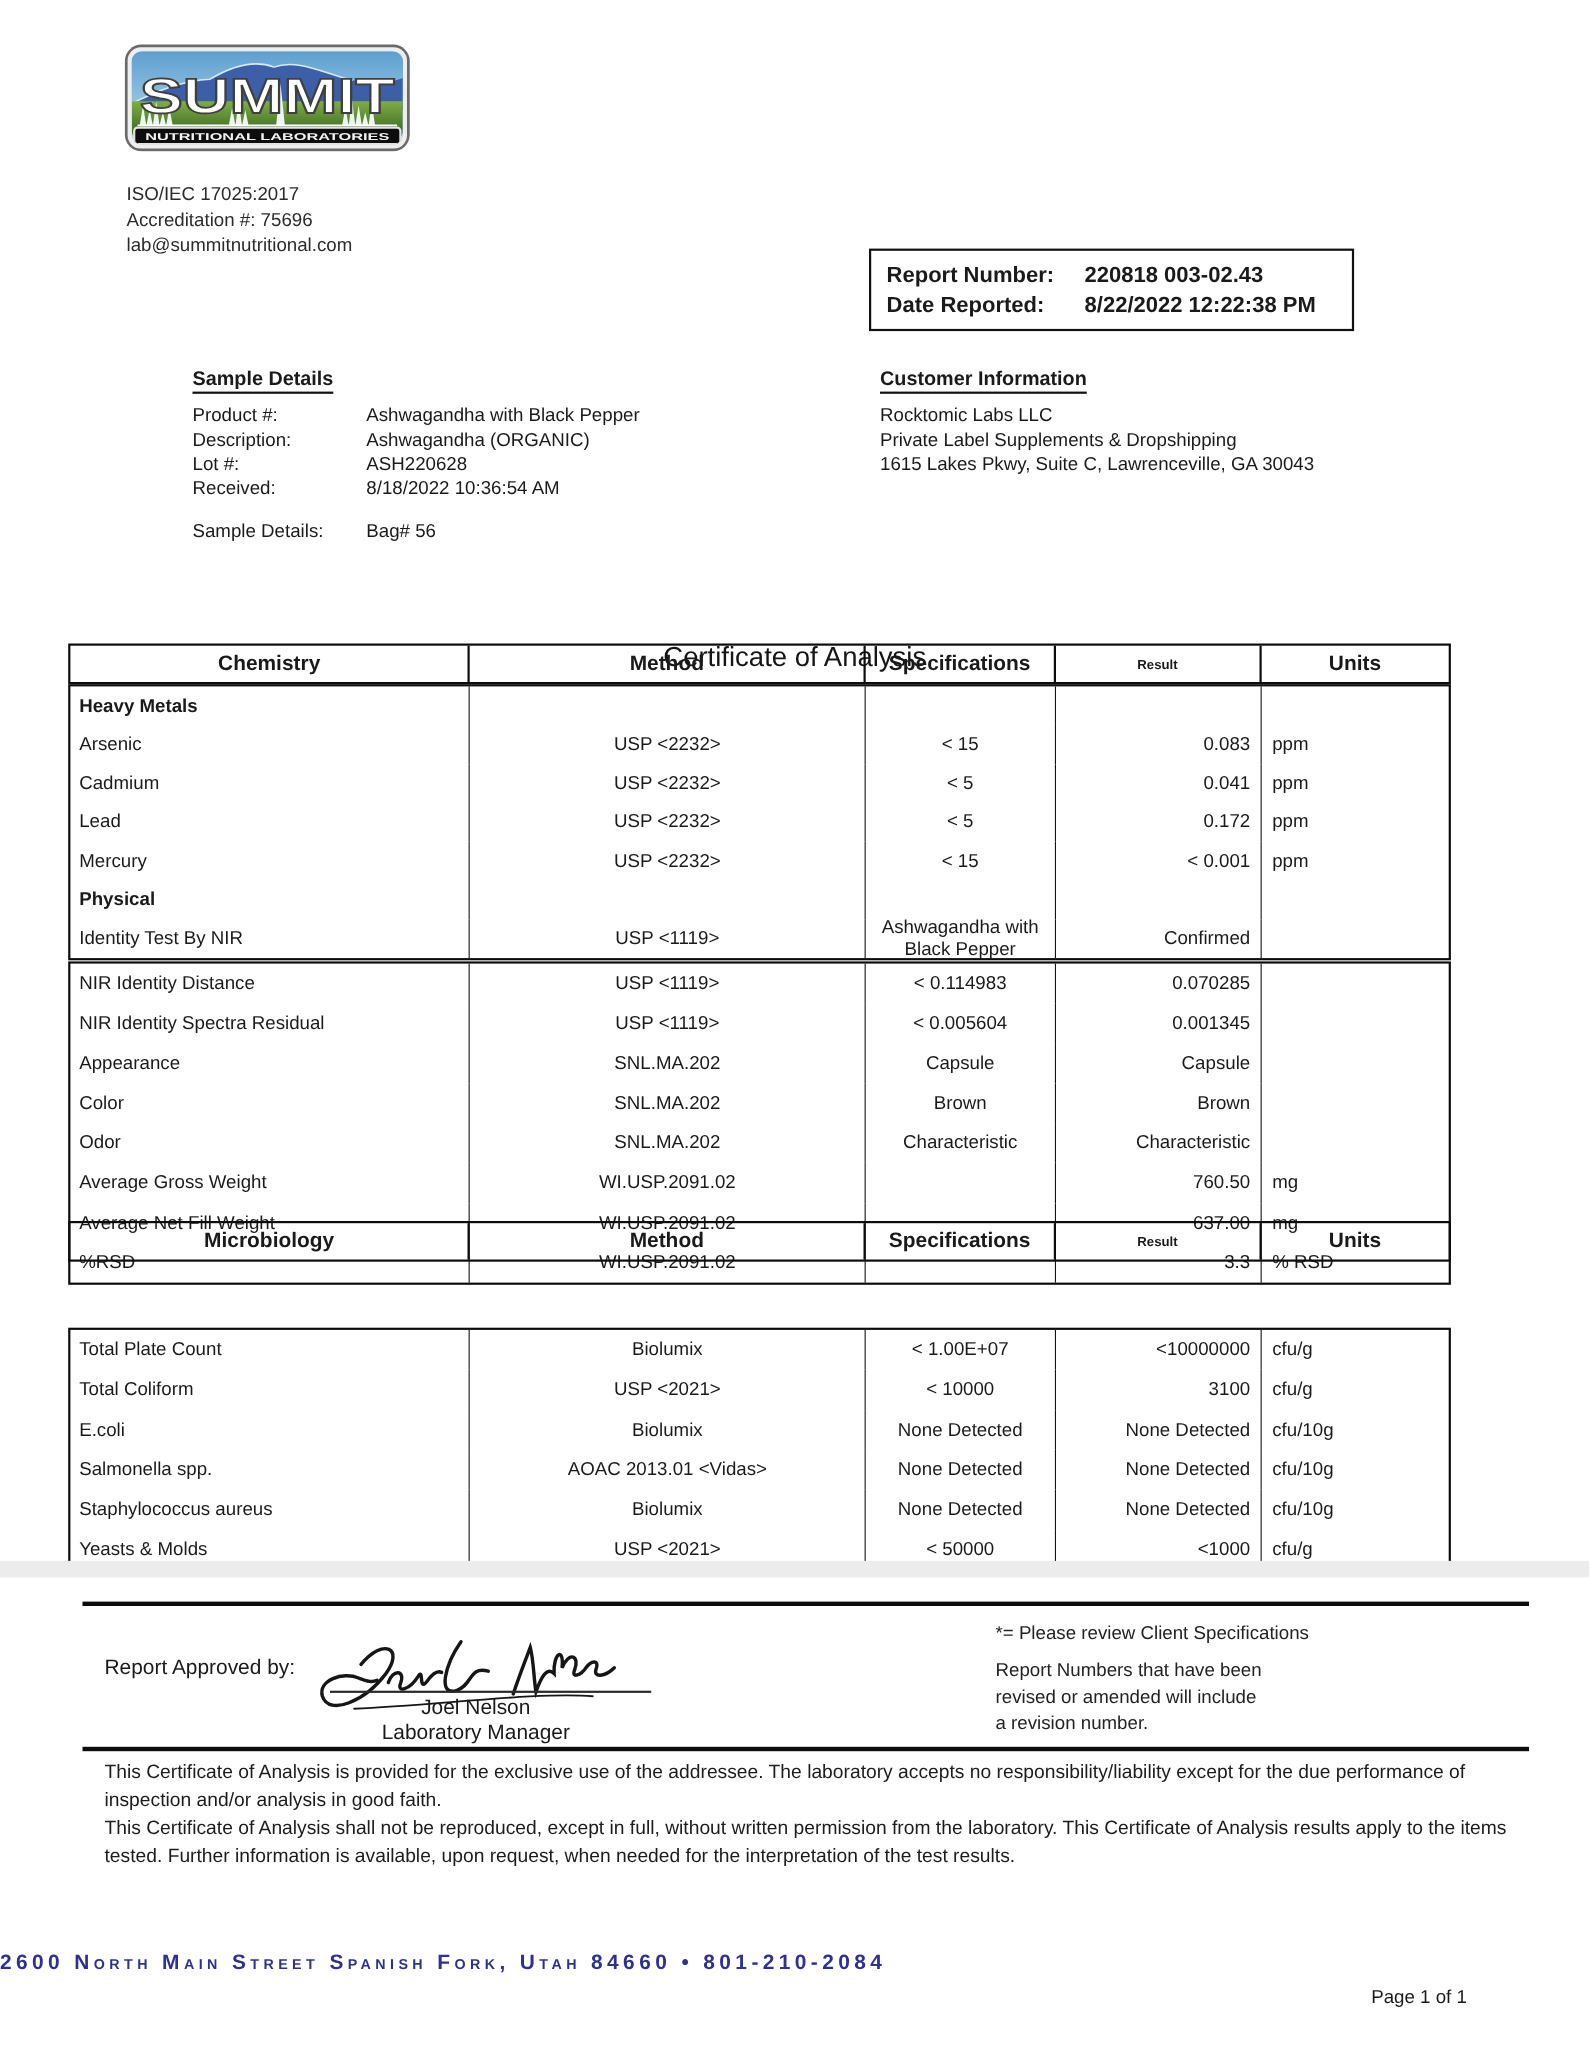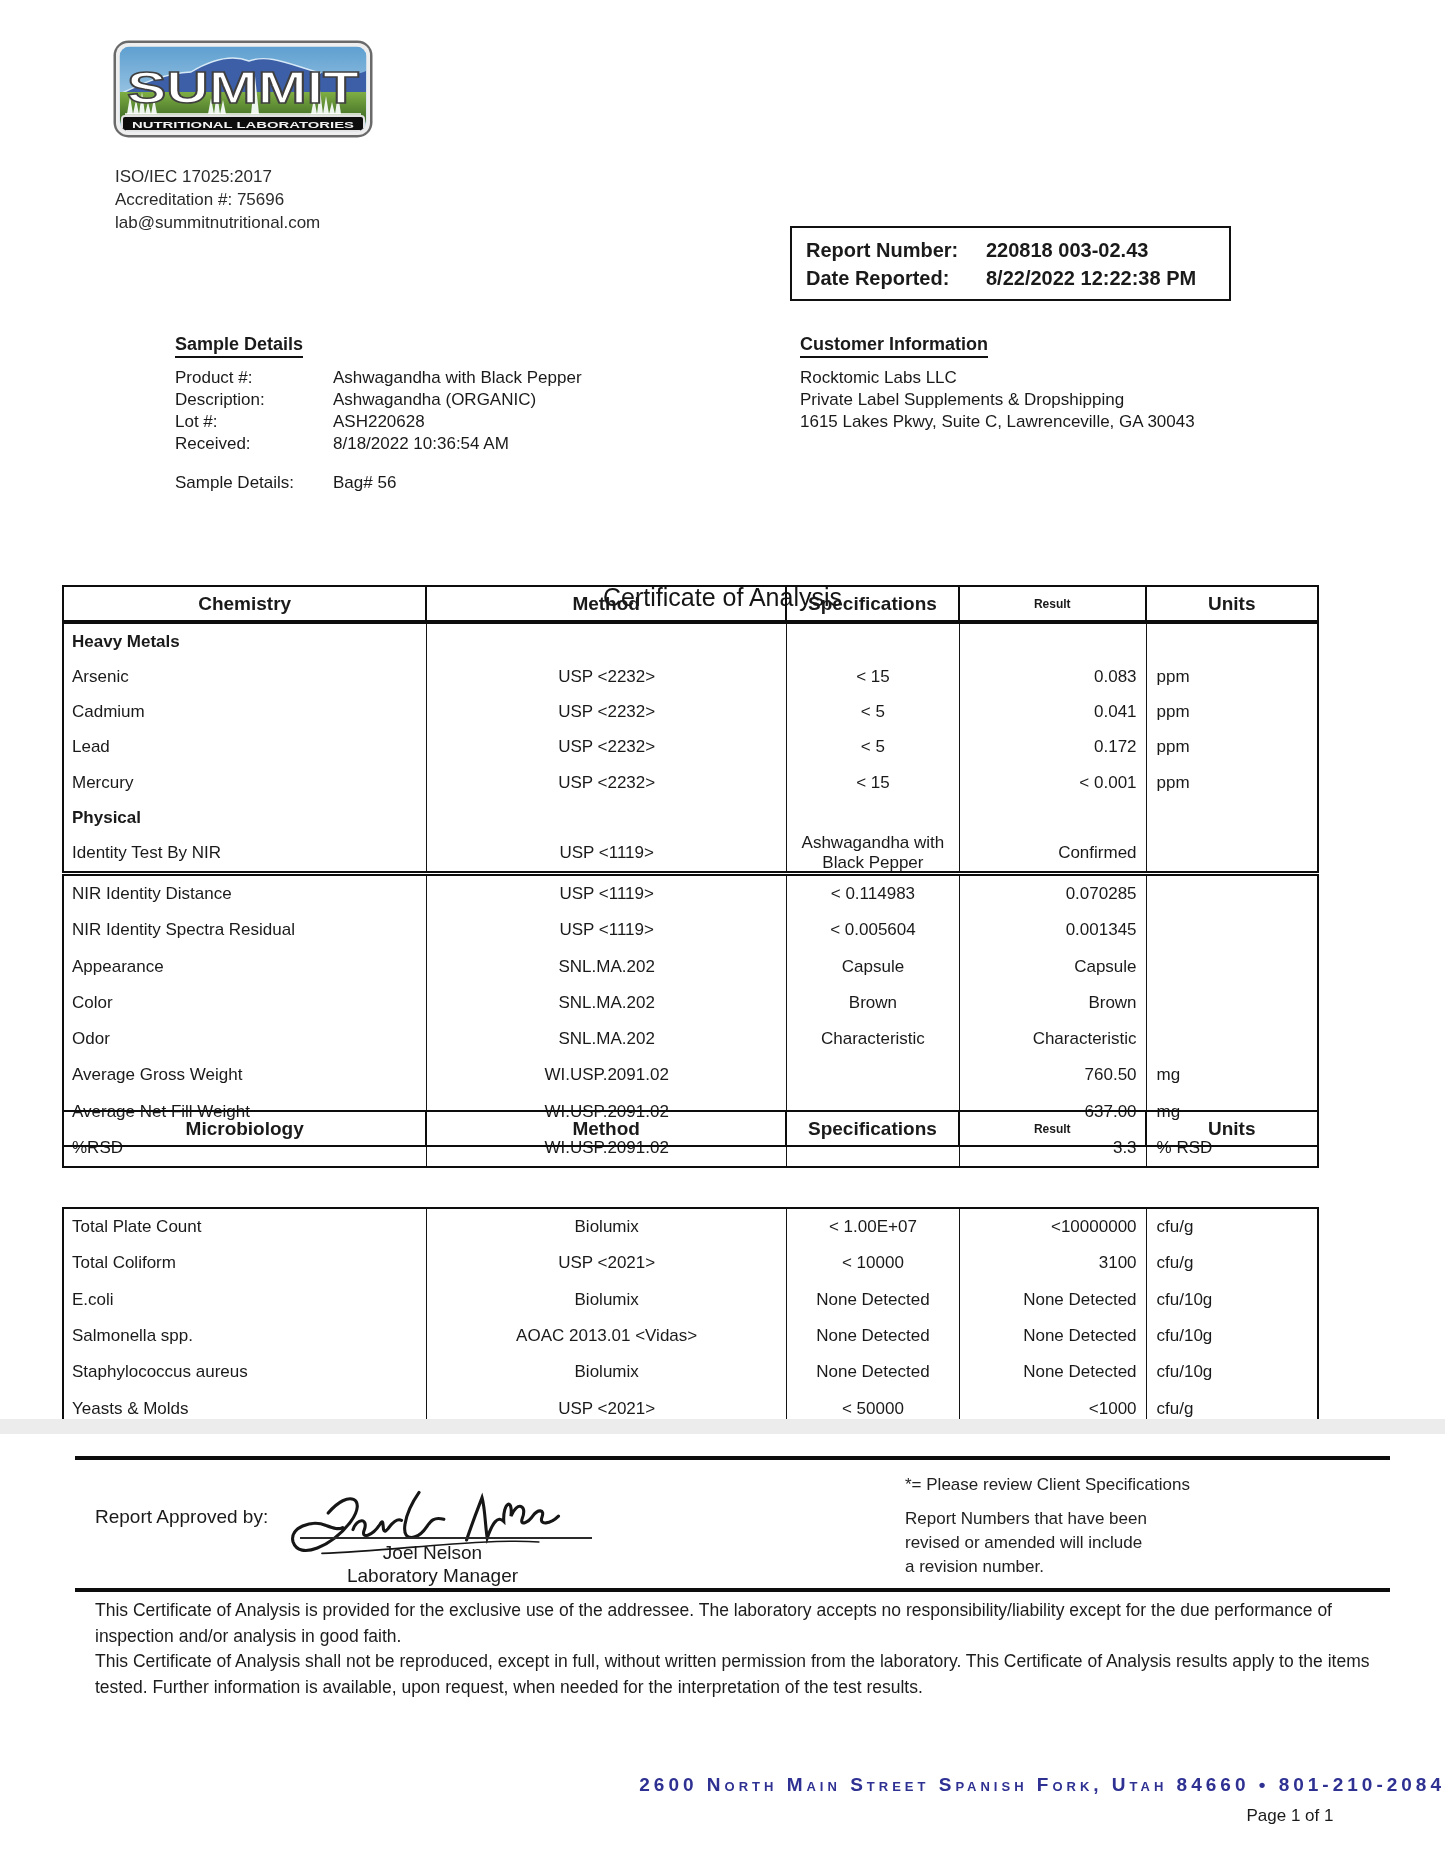--- a/index.html
+++ b/index.html
@@ -48,21 +48,21 @@
 
   
   .approve-label{font-size:19px;}
   .sig-line{height:2px;background:#2a2a2a;}
   .sig-name-block{text-align:center;font-size:19px;line-height:23px;}
   .notes{font-size:17px;line-height:24px;color:#222;}
 
   .disclaimer{font-size:17.5px;line-height:25.5px;color:#1c1c1c;width:1300px;}
   .disclaimer p{margin:0;}
 
-  .footer-addr{left:0;top:1774px;width:1445px;text-align:right;
+  .footer-addr{left:0;top:1774px;width:1445px;text-align:left;
                font-variant:small-caps;font-weight:bold;letter-spacing:4px;
                font-size:19px;}
   .page-num{font-size:17px;}
 </style>
 </head>
 <body>
 
 <div class="page">
 
   <div class="abs" style="left:113px;top:40px;width:260px;height:98px;">

